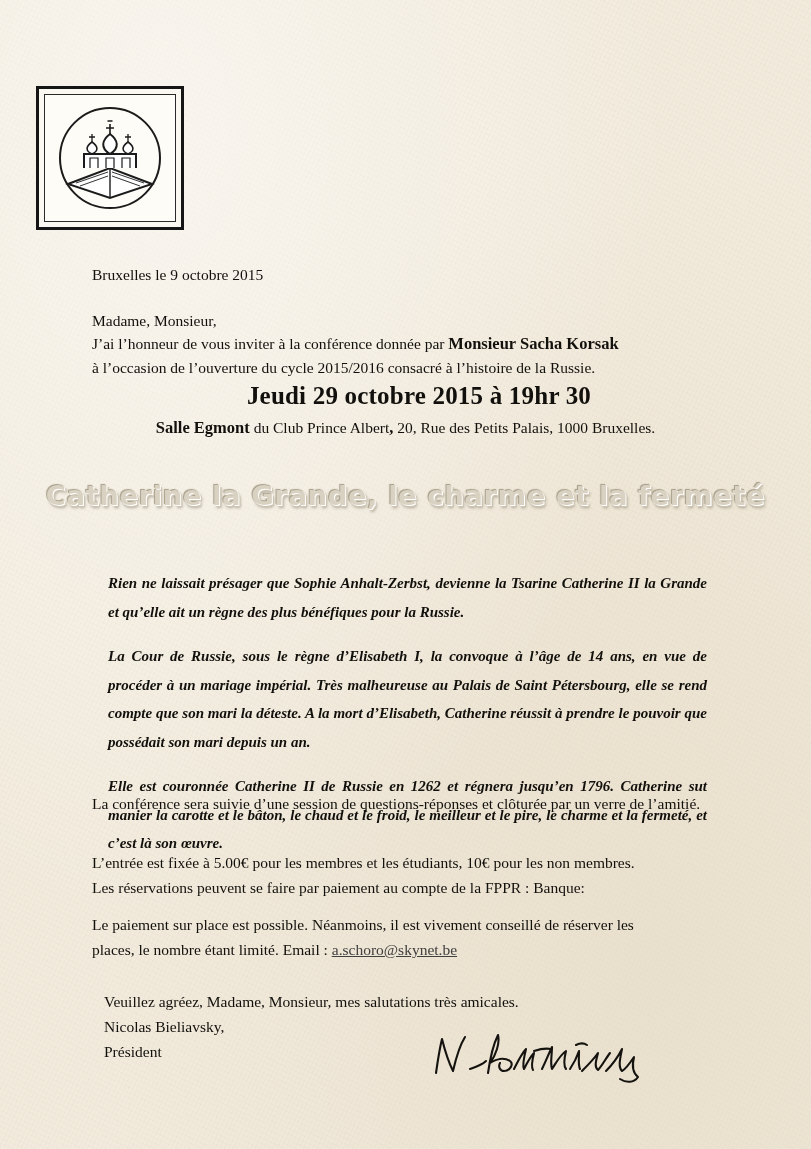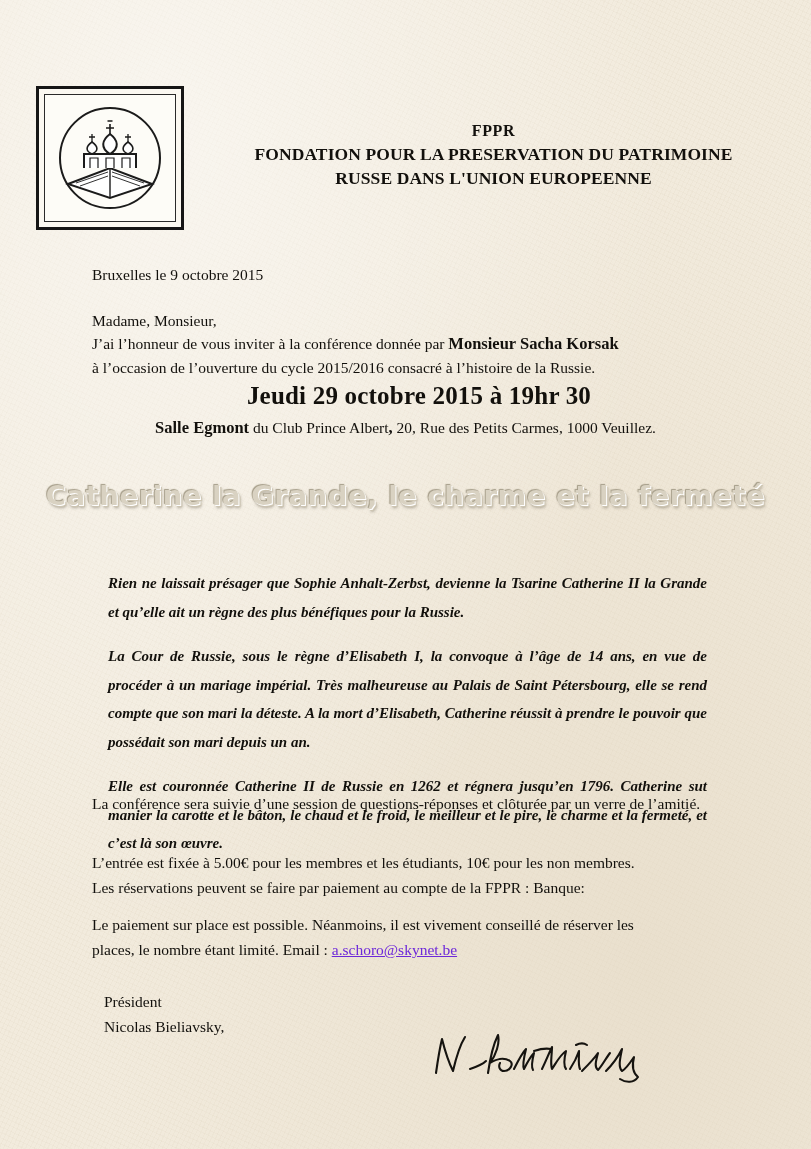--- a/index.html
+++ b/index.html
@@ -172,21 +172,21 @@
   .para-conf { top: 791px; }
   .para-price { top: 850px; }
   .bank-line {
     position: absolute;
     left: 160px;
     top: 903px;
     font-size: 15.5px;
   }
   .para-pay { top: 912px; }
   .email-link {
-    color: #6d28d9;
+    color: #404040;
     text-decoration: underline;
   }
 
   
   .closing {
     position: absolute;
     left: 104px;
     right: 88px;
     top: 989px;
     font-size: 15.5px;
@@ -229,43 +229,38 @@
           <path d="M42 44 C36 48 35 53 42 56 C49 53 48 48 42 44 Z" fill="#ffffff" stroke="#1b1b1b" stroke-width="1.6"></path>
           <path d="M78 44 C72 48 71 53 78 56 C85 53 84 48 78 44 Z" fill="#ffffff" stroke="#1b1b1b" stroke-width="1.6"></path>
 
           <path d="M60 36 L60 26 M56 30 L64 30 M57.5 23 L62.5 23" stroke="#1b1b1b" stroke-width="1.6"></path>
           <path d="M42 44 L42 36 M39 39 L45 39" stroke="#1b1b1b" stroke-width="1.3"></path>
           <path d="M78 44 L78 36 M75 39 L81 39" stroke="#1b1b1b" stroke-width="1.3"></path>
         </svg>
       </div>
     </div>
 
-    <div class="org-block">
-      <div class="org-abbr">FPPR</div>
-      <div class="org-name">FONDATION POUR LA PRESERVATION DU PATRIMOINE</div>
-      <div class="org-name">RUSSE DANS  L'UNION EUROPEENNE</div>
-    </div>
   </div>
 
   <div class="dateline">Bruxelles  le 9 octobre 2015</div>
 
   <div class="salutation">Madame, Monsieur,</div>
 
   <div class="intro">
     <span>J’ai l’honneur de vous inviter à la conférence  donnée par</span>
     <span class="speaker">Monsieur  Sacha Korsak</span><br>
     <span>à l’occasion de l’ouverture du  cycle  2015/2016  consacré à l’histoire de  la Russie.</span>
   </div>
 
   <div class="event-date">Jeudi  29 octobre 2015  à 19hr 30</div>
 
   <div class="venue">
     <b>Salle  Egmont</b>
     <span>du Club Prince Albert</span><b>,</b>
-    <span>20,  Rue des Petits Carmes,  1000 Veuillez.</span>
+    <span>20,  Rue des Petits Palais,  1000 Bruxelles.</span>
   </div>
 
   <div class="emboss-title">Catherine la Grande, le charme et la fermeté</div>
 
   <div class="abstract">
     <p>Rien ne laissait présager que Sophie Anhalt-Zerbst, devienne la Tsarine Catherine II la Grande et  qu’elle ait un  règne des plus bénéfiques pour la Russie.</p>
     <p>La Cour de Russie, sous le règne d’Elisabeth I, la convoque à l’âge de 14 ans, en vue de procéder à un mariage impérial. Très malheureuse au Palais de Saint Pétersbourg, elle se rend compte que son mari la déteste. A la mort d’Elisabeth, Catherine réussit à prendre le pouvoir que possédait son mari depuis un an.</p>
     <p>Elle est couronnée Catherine II de Russie en 1262 et régnera jusqu’en 1796. Catherine sut manier la carotte et le bâton, le chaud et le froid, le meilleur et le pire, le charme et la fermeté, et c’est là son œuvre.</p>
   </div>
 
@@ -279,22 +274,23 @@
 
   <div class="para para-pay">
     <div>Le paiement sur place est possible. Néanmoins, il est vivement  conseillé de réserver les</div>
     <div>
       <span>places, le nombre étant limité.  Email :</span>
       <a class="email-link" href="#">a.schoro@skynet.be</a>
     </div>
   </div>
 
   <div class="closing">
+    <div>Veuillez agréez, Madame, Monsieur, mes salutations très amicales.</div>
+    <div>Nicolas Bieliavsky,</div>
     <div>Président</div>
-    <div>Nicolas Bieliavsky,</div>
   </div>
 
   <svg class="signature" viewBox="0 0 215 65">
     <g fill="none" stroke="#15130f" stroke-width="2.1" stroke-linecap="round" stroke-linejoin="round">
       <path d="M6 48 C8 34 10 22 12 14 C14 22 18 36 23 46 C26 33 30 20 35 12"></path>
       <path d="M40 44 C46 42 52 40 56 36"></path>
       <path d="M58 48 C60 34 63 20 68 10 C70 18 66 30 60 38 C66 34 74 32 80 36 C84 39 80 46 74 46 C70 46 68 42 70 38"></path>
       <path d="M84 44 C88 36 92 28 96 24 C94 32 92 40 94 44 C96 40 100 32 104 28 C102 36 101 42 103 45"></path>
       <path d="M104 26 C110 24 116 23 121 24"></path>
       <path d="M112 44 C116 36 119 28 122 22 C122 30 120 38 122 44 C126 38 130 30 136 26 C134 34 133 40 136 44"></path>

